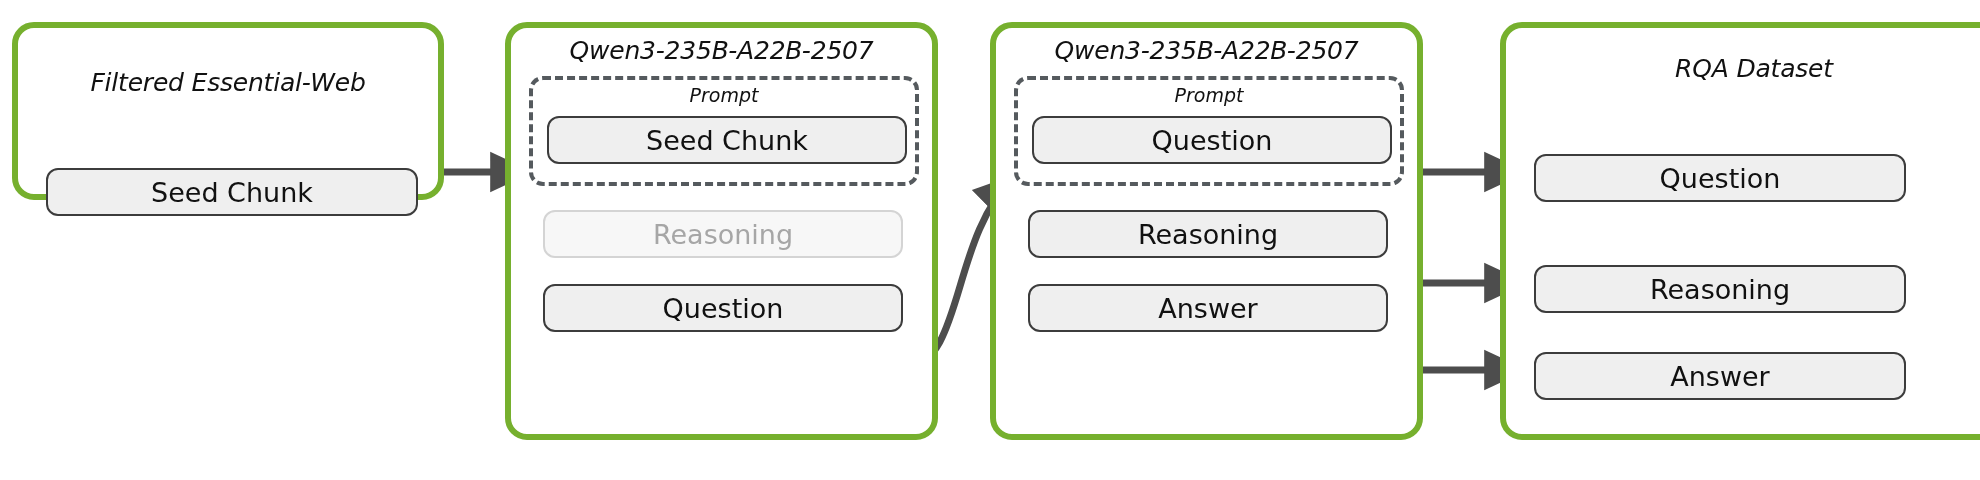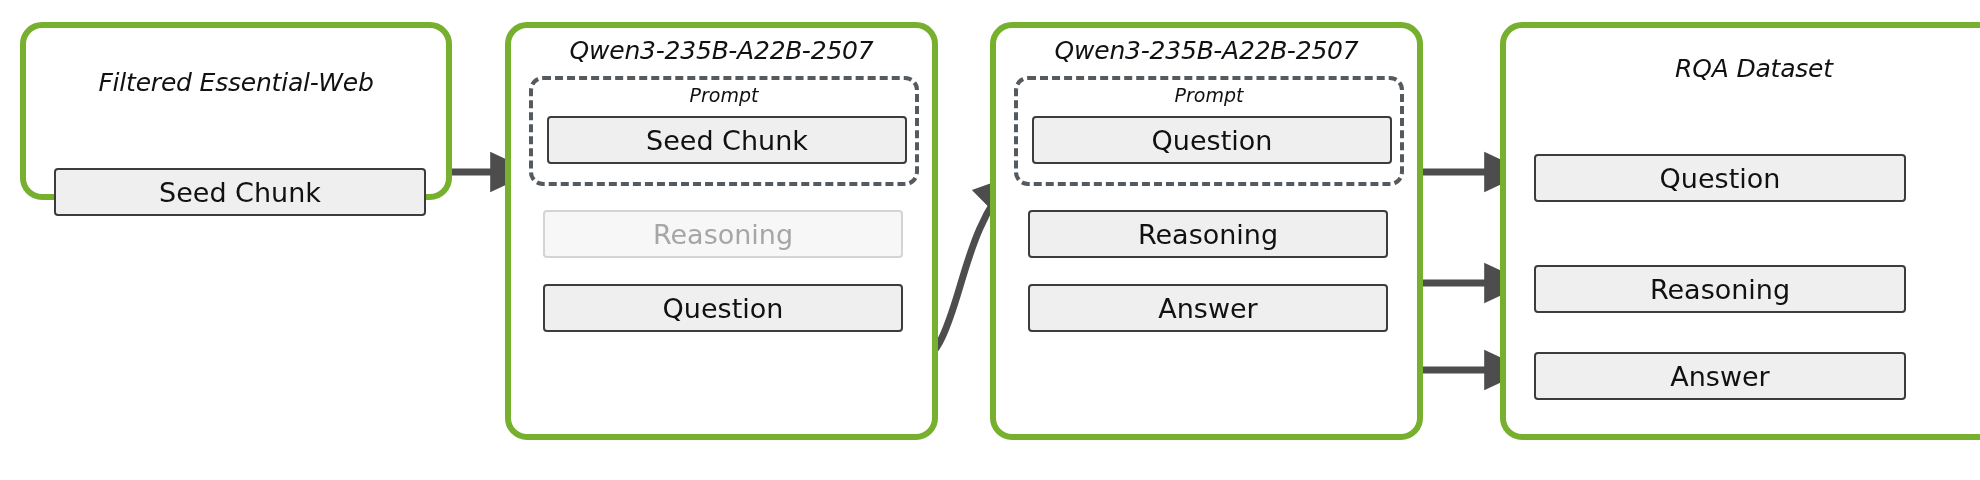--- a/index.html
+++ b/index.html
@@ -63,21 +63,21 @@
 
   
   .field {
     position: absolute;
     box-sizing: border-box;
     display: flex;
     align-items: center;
     justify-content: center;
     background: #efefef;
     border: 2px solid #3c3c3c;
-    border-radius: 4px;
+    border-radius: 12px;
     font-size: 27px;
     color: #111111;
     white-space: nowrap;
   }
   .field.faded {
     background: #f7f7f7;
     border-color: #d4d4d4;
     color: #a6a6a6;
   }
 
@@ -107,21 +107,21 @@
 
     <path d="M 905 370 C 965 360, 950 240, 1013 178" fill="none" stroke="#4d4d4d" stroke-width="7" marker-end="url(#ah)"></path>
 
     <line x1="1393" y1="172" x2="1522" y2="172" stroke="#4d4d4d" stroke-width="7" marker-end="url(#ah)"></line>
 
     <line x1="1393" y1="283" x2="1522" y2="283" stroke="#4d4d4d" stroke-width="7" marker-end="url(#ah)"></line>
 
     <line x1="1393" y1="370" x2="1522" y2="370" stroke="#4d4d4d" stroke-width="7" marker-end="url(#ah)"></line>
   </svg>
 
-  <div class="panel" style="left:20px; top:22px; width:432px; height:178px;padding-left:12px;">
+  <div class="panel" style="left:12px; top:22px; width:432px; height:178px;padding-left:12px;">
     <div class="panel-title" style="top:40px;">Filtered Essential-Web</div>
     <div class="field" style="left:28px; top:140px; width:372px; height:48px;">Seed Chunk</div>
   </div>
 
   <div class="panel" style="left:505px; top:22px; width:433px; height:418px;">
     <div class="panel-title" style="top:8px;">Qwen3-235B-A22B-2507</div>
 
     <div class="prompt-group" style="left:18px; top:48px; width:390px; height:110px;">
       <div class="prompt-label">Prompt</div>
       <div class="field" style="left:14px; top:36px; width:360px; height:48px;">Seed Chunk</div>

